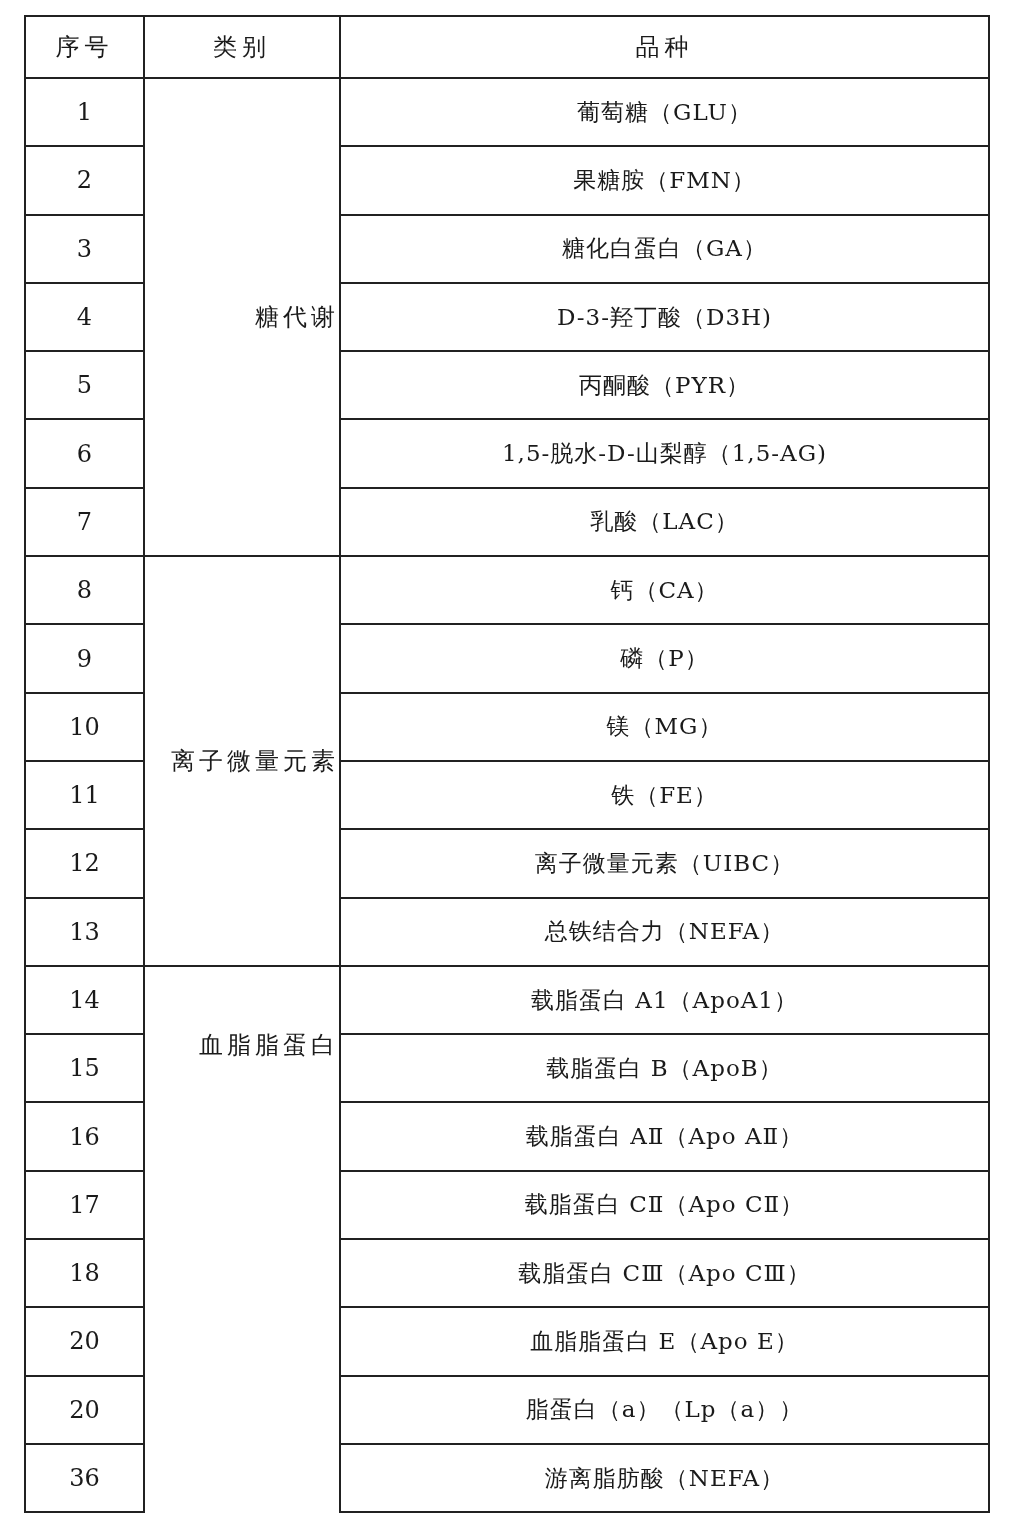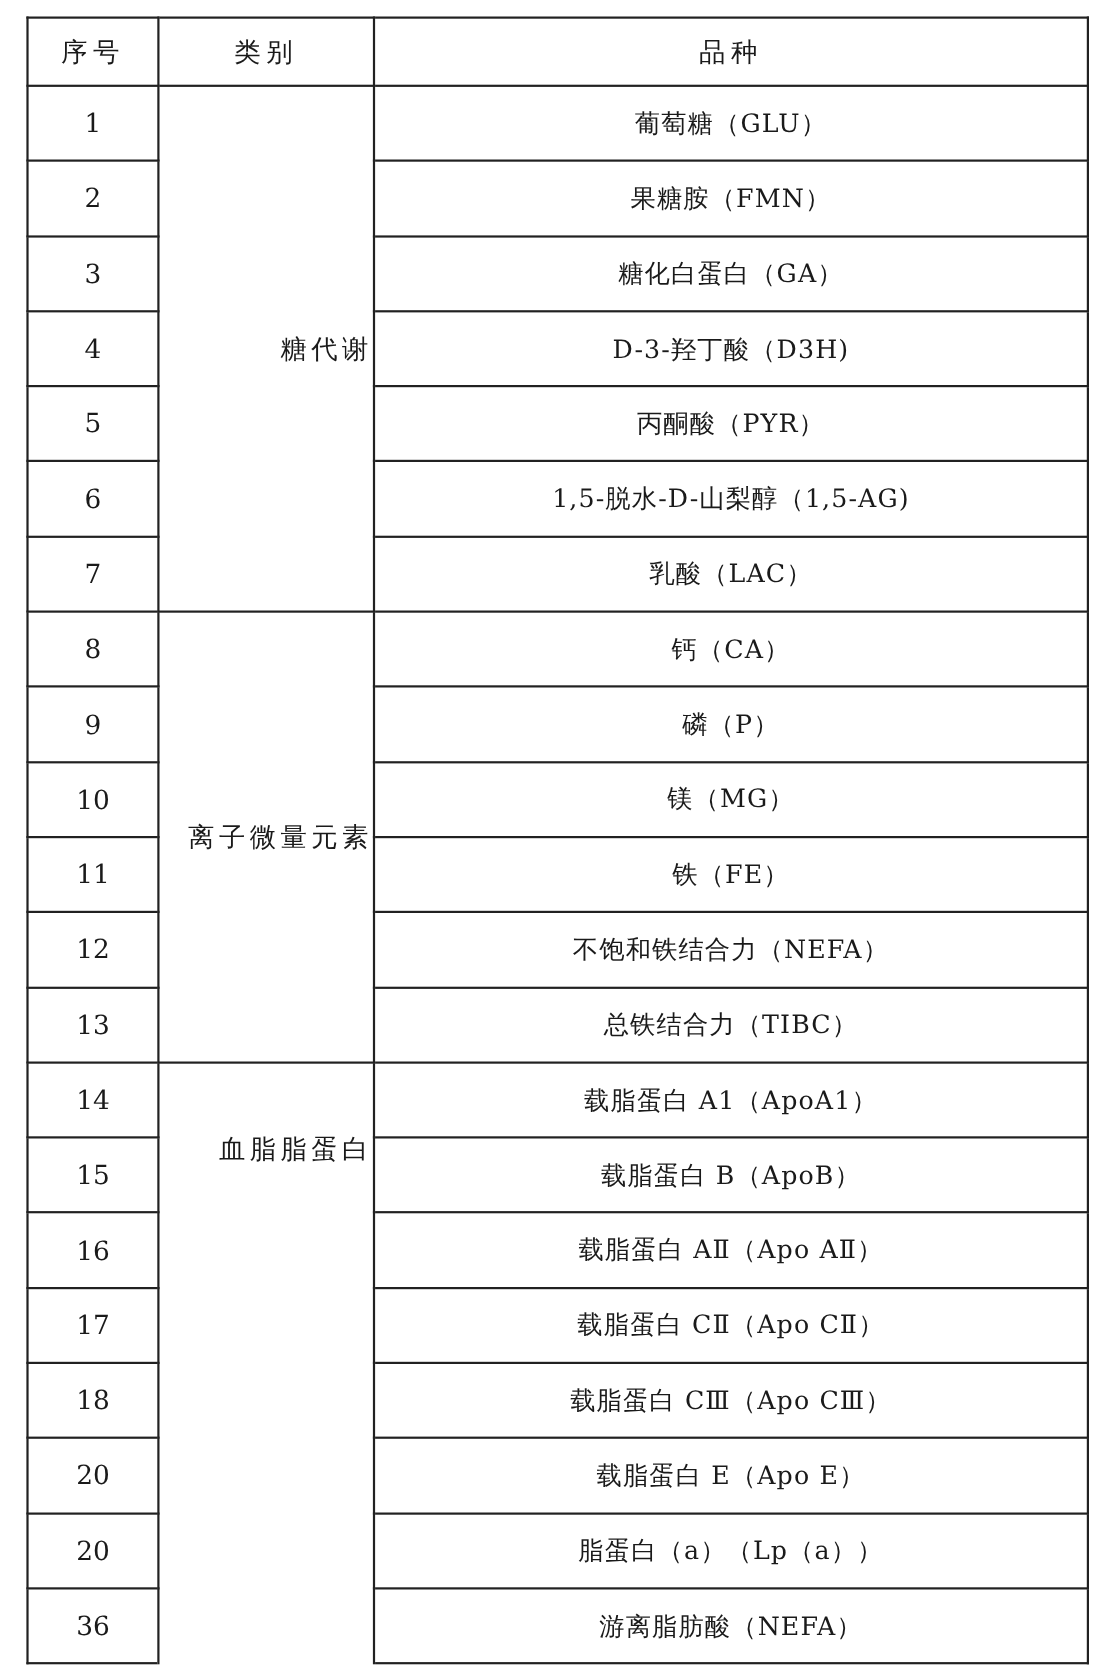--- a/index.html
+++ b/index.html
@@ -124,25 +124,25 @@
     <tr class="drow">
       <td class="num">10</td>
       <td class="item">镁（MG）</td>
     </tr>
     <tr class="drow">
       <td class="num">11</td>
       <td class="item">铁（FE）</td>
     </tr>
     <tr class="drow">
       <td class="num">12</td>
-      <td class="item">不饱和铁结合力（NEFA）</td>
+      <td class="item">离子微量元素（UIBC）</td>
     </tr>
     <tr class="drow">
       <td class="num">13</td>
-      <td class="item">总铁结合力（TIBC）</td>
+      <td class="item">总铁结合力（NEFA）</td>
     </tr>
 
     <tr class="drow">
       <td class="num">14</td>
       <td class="cat cat-top cut-bottom" rowspan="8">血脂脂蛋白</td>
       <td class="item">载脂蛋白 A1（ApoA1）</td>
     </tr>
     <tr class="drow">
       <td class="num">15</td>
       <td class="item">载脂蛋白 B（ApoB）</td>
@@ -154,21 +154,21 @@
     <tr class="drow">
       <td class="num">17</td>
       <td class="item">载脂蛋白 CⅡ（Apo CⅡ）</td>
     </tr>
     <tr class="drow">
       <td class="num">18</td>
       <td class="item">载脂蛋白 CⅢ（Apo CⅢ）</td>
     </tr>
     <tr class="drow">
       <td class="num">20</td>
-      <td class="item">载脂蛋白 E（Apo E）</td>
+      <td class="item">血脂脂蛋白 E（Apo E）</td>
     </tr>
     <tr class="drow">
       <td class="num">20</td>
       <td class="item">脂蛋白（a）（Lp（a））</td>
     </tr>
     <tr class="drow">
       <td class="num">36</td>
       <td class="item">游离脂肪酸（NEFA）</td>
     </tr>
 

